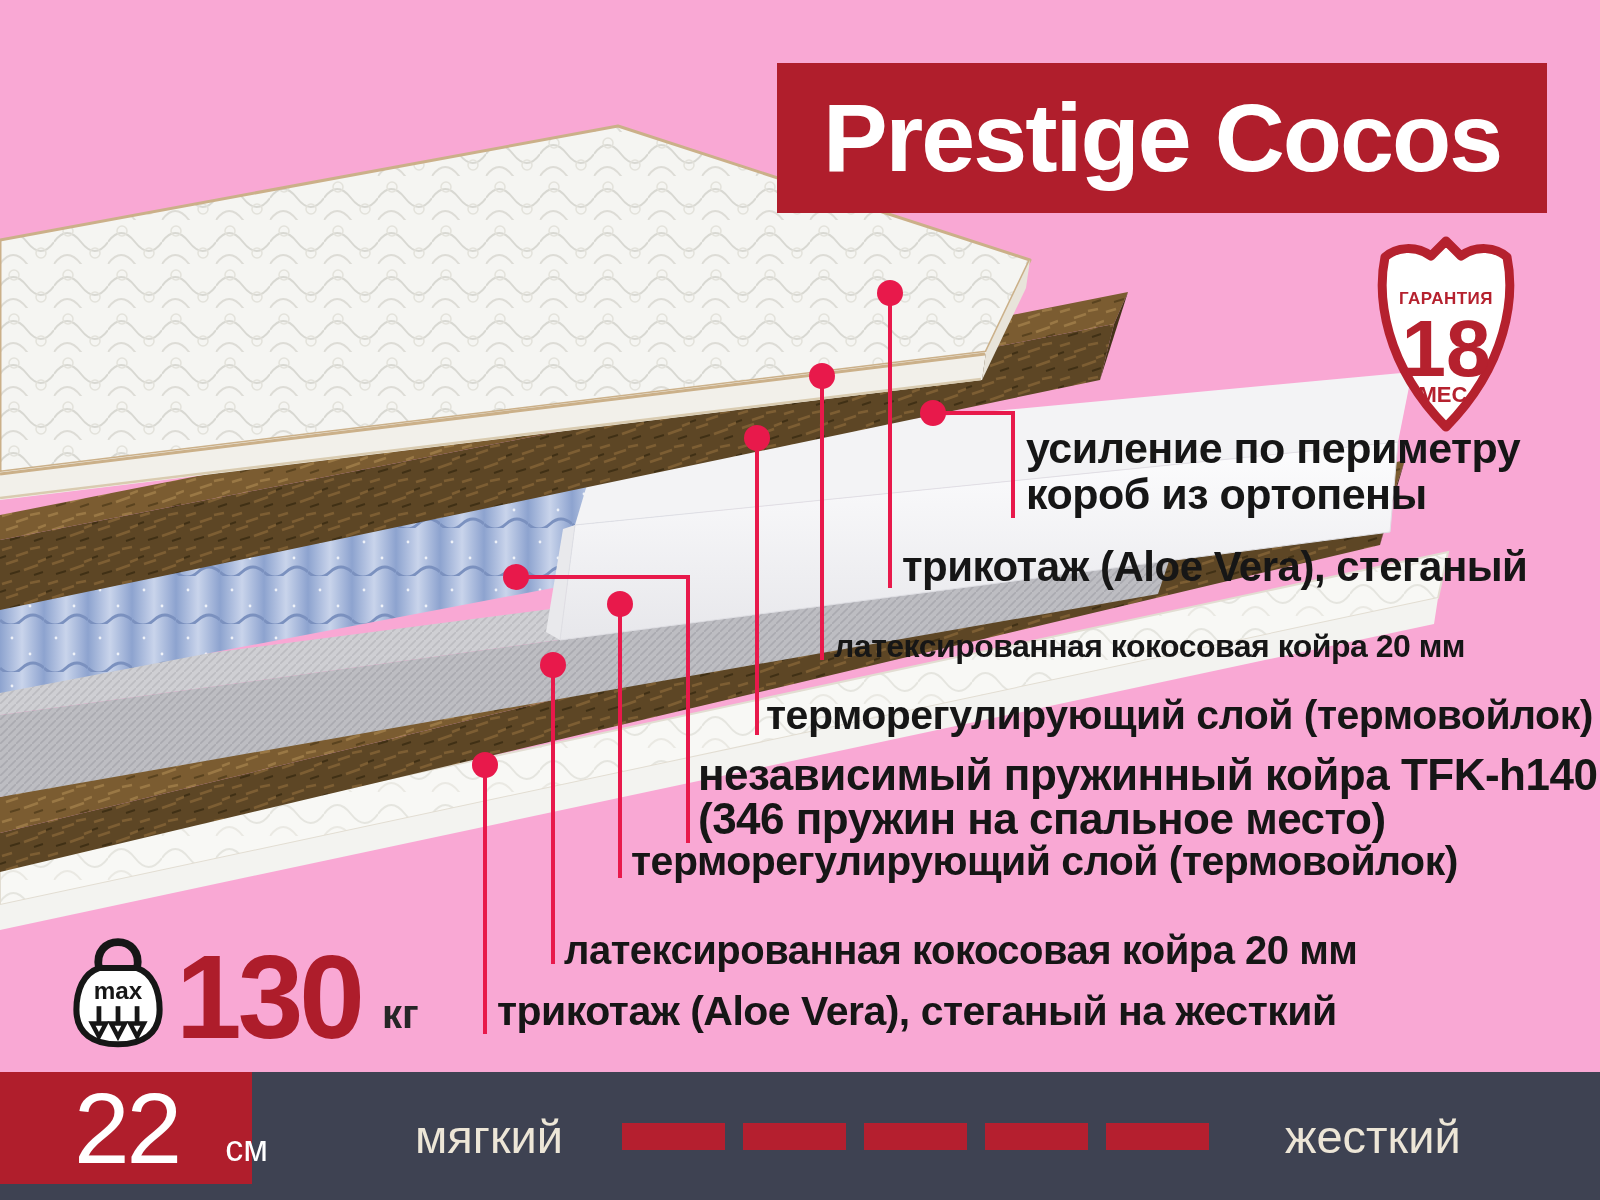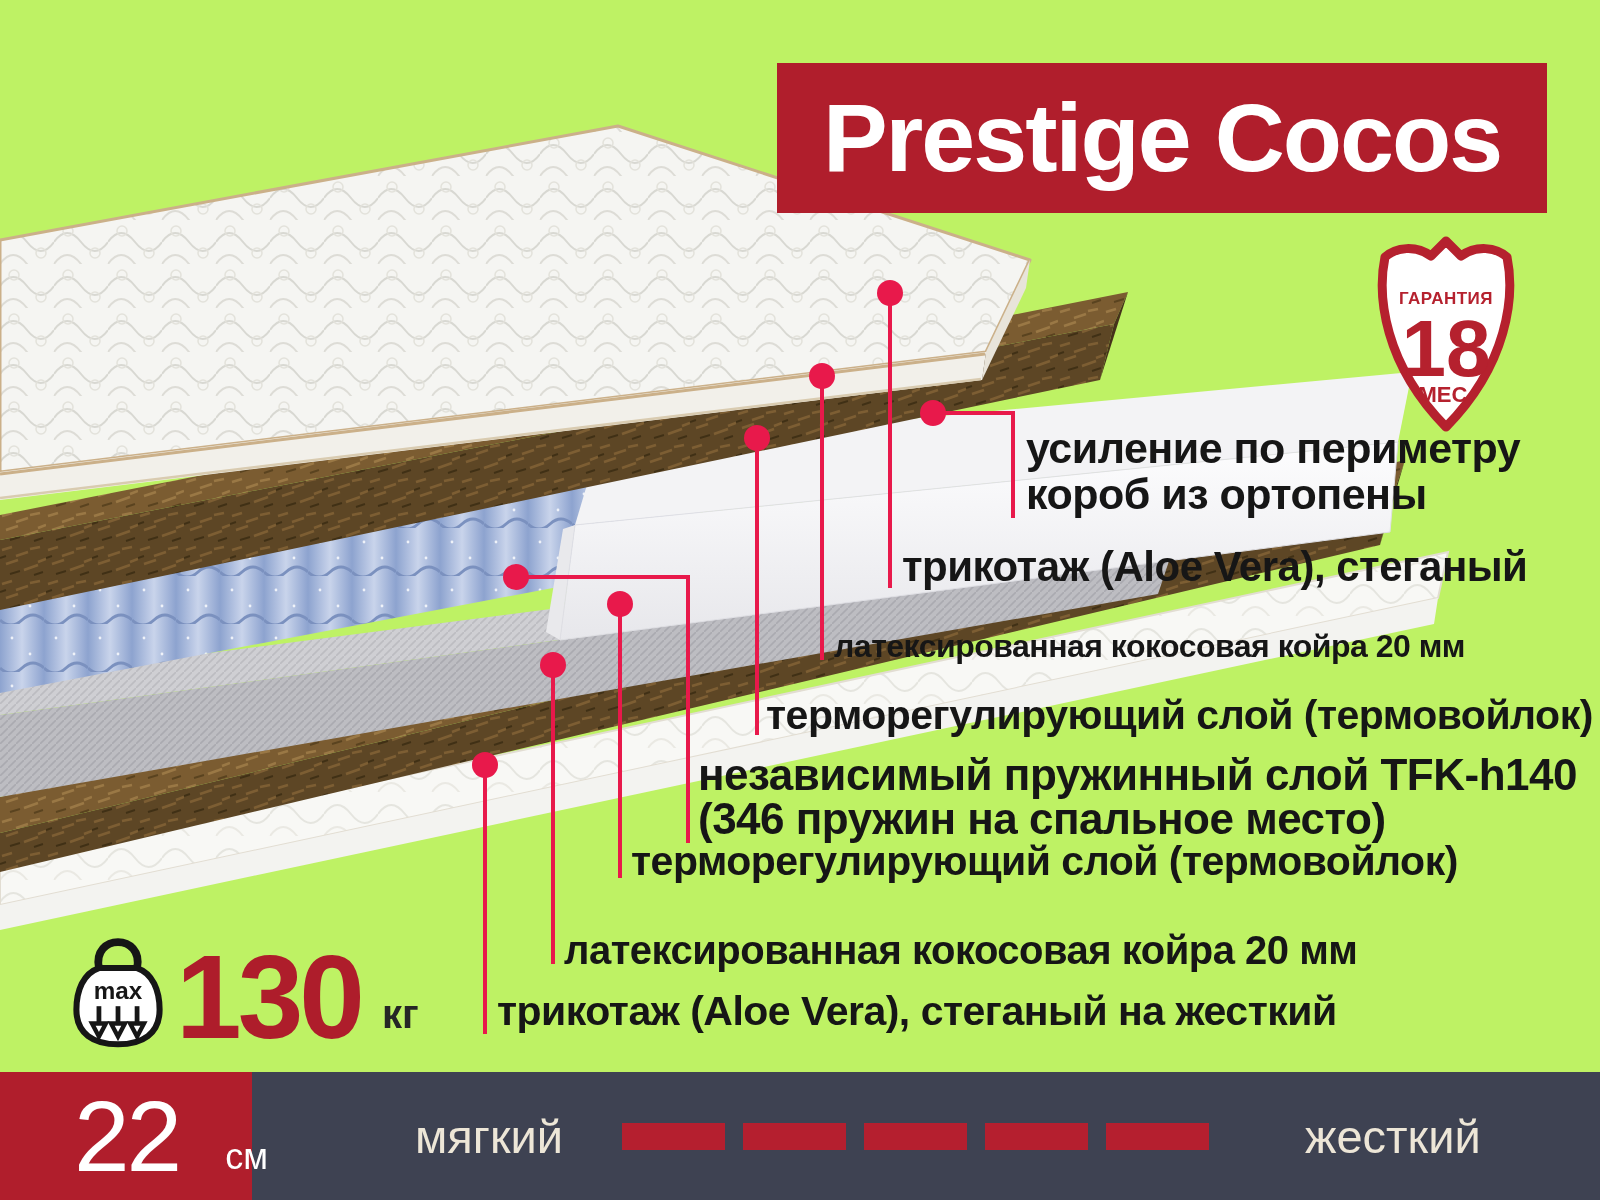--- a/index.html
+++ b/index.html
@@ -1,16 +1,16 @@
 <!DOCTYPE html>
 <html style="--brand-red: #b01e2c; --dark-red: #ae1d2b; --shield-red: #b5212e; --accent-red: #e8194b; --bar-bg: #3e4252; --bar-red: #b51f2f; --cream: #ede6d7; --text: #161616;"><head>
 <meta charset="utf-8">
 <style>
   html,body{margin:0;padding:0;background:#fff;}
-  .stage{position:relative;width:1600px;height:1200px;background:#bef264;overflow:hidden;
+  .stage{position:relative;width:1600px;height:1200px;background:#f9a8d4;overflow:hidden;
          font-family:"Liberation Sans","DejaVu Sans",sans-serif;}
   .art{position:absolute;left:0;top:0;z-index:1;}
   
   .banner{position:absolute;left:777px;top:63px;width:770px;height:150px;z-index:2;
           background:var(--brand-red,#b01e2c);display:flex;align-items:center;justify-content:center;}
   .banner span{color:#fff;font-size:97px;font-weight:700;letter-spacing:-2px;}
   
   .shield{position:absolute;left:1358px;top:234px;z-index:2;}
   .shield text{fill:var(--shield-red,#b5212e);font-family:"Liberation Sans","DejaVu Sans",sans-serif;font-weight:700;}
   
@@ -26,27 +26,27 @@
   .c8{left:497px;top:988px;font-size:41px;}
   
   .weight{position:absolute;left:0;top:0;z-index:3;}
   .kettlebell{position:absolute;left:66px;top:922px;}
   .weight-num{position:absolute;left:176px;top:938px;font-size:118px;font-weight:700;
               color:var(--dark-red,#ae1d2b);letter-spacing:-4px;line-height:1;}
   .weight-unit{position:absolute;left:382px;top:992px;font-size:40px;font-weight:700;color:#262626;}
   
   .bottom-bar{position:absolute;left:0;top:1072px;width:1600px;height:128px;z-index:3;
               background:var(--bar-bg,#3e4252);display:flex;}
-  .height-chip{width:252px;height:128px;background:var(--brand-red,#b01e2c);display:flex;
+  .height-chip{width:252px;height:112px;background:var(--brand-red,#b01e2c);display:flex;
                align-items:center;flex:0 0 auto;gap:36px;}
   .height-chip .num{color:#fff;font-size:100px;line-height:1;margin-left:12px;letter-spacing:-3px;}
   .height-chip .unit{color:#fff;font-size:36px;margin:42px 0 0 10px;}
   .firmness{display:flex;align-items:center;flex:1;gap:6px;}
   .firmness .soft{margin-left:163px;}
-  .firmness .hard{margin-left:90px;}
+  .firmness .hard{margin-left:70px;}
   .firmness span{color:var(--cream,#ede6d7);font-size:47px;}
   .dashes{display:flex;gap:18px;margin-left:53px;}
   .dash{width:103px;height:27px;background:var(--bar-red,#b51f2f);}
 </style>
 </head>
 <body>
 
 <div class="stage">
 
   <svg class="art" width="1600" height="1200" viewBox="0 0 1600 1200">
@@ -179,21 +179,21 @@
   <div class="callout c2">
     <span>трикотаж (Aloe Vera), стеганый</span>
   </div>
   <div class="callout c3">
     <span>латексированная кокосовая койра 20 мм</span>
   </div>
   <div class="callout c4">
     <span>терморегулирующий слой (термовойлок)</span>
   </div>
   <div class="callout c5">
-    <span>независимый пружинный слой TFK-h140</span>
+    <span>независимый пружинный койра TFK-h140</span>
     <span>(346 пружин на спальное место)</span>
   </div>
   <div class="callout c6">
     <span>терморегулирующий слой (термовойлок)</span>
   </div>
   <div class="callout c7">
     <span>латексированная кокосовая койра 20 мм</span>
   </div>
   <div class="callout c8">
     <span>трикотаж (Aloe Vera), стеганый на жесткий</span>

